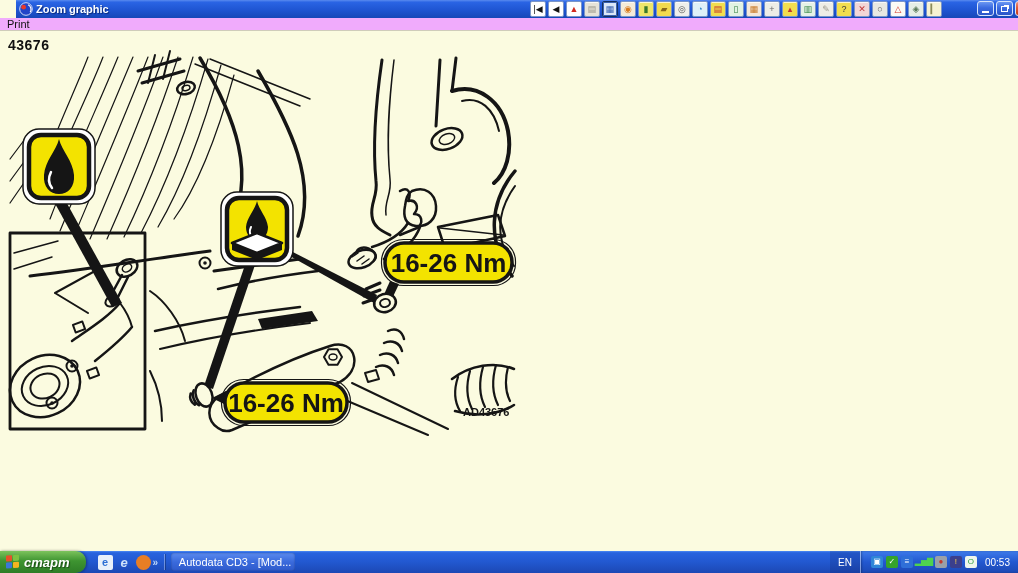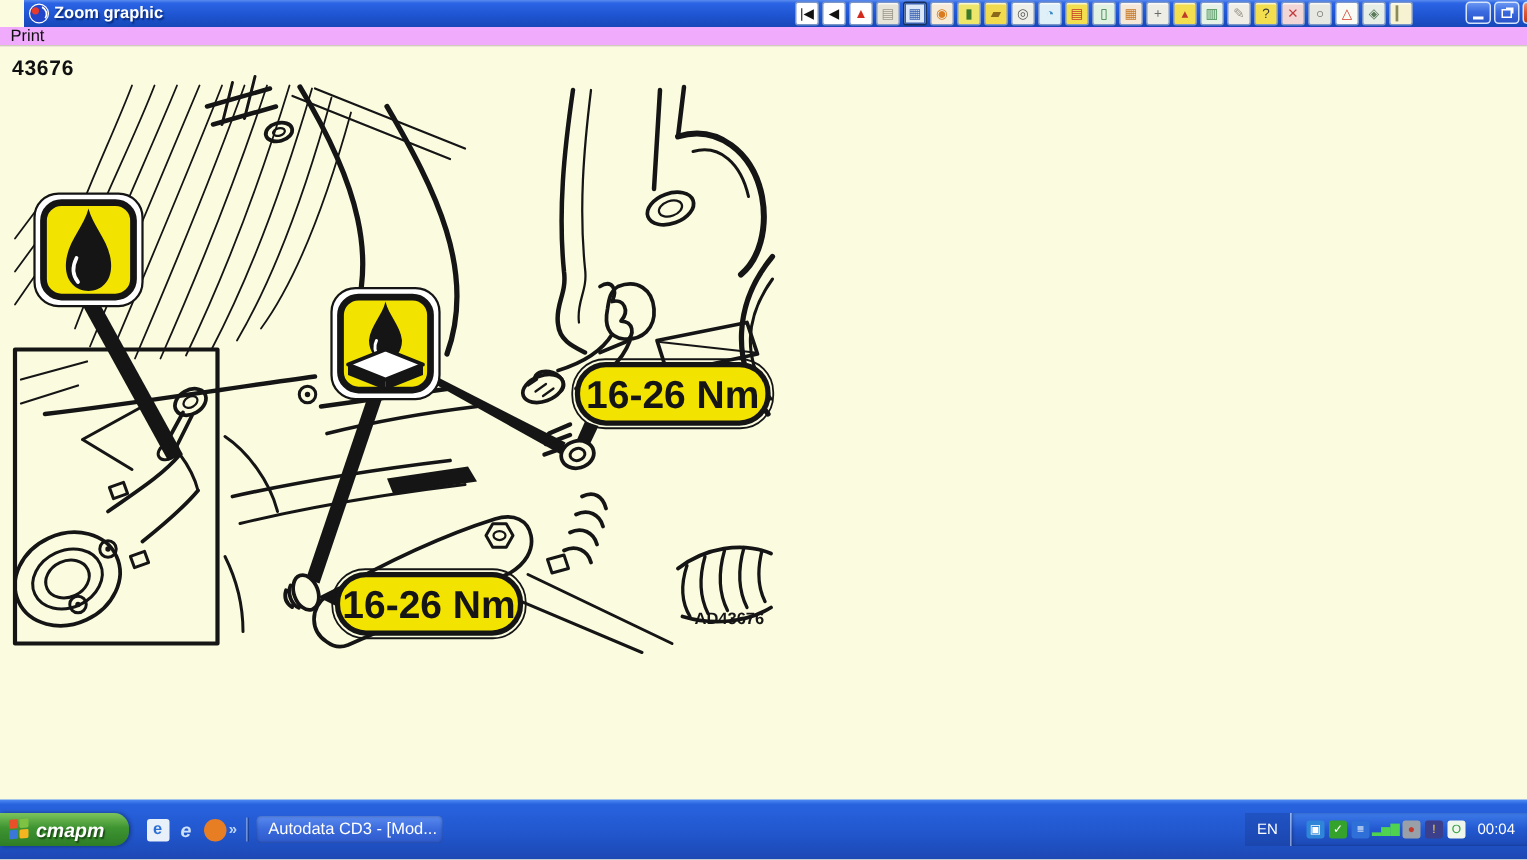--- a/index.html
+++ b/index.html
@@ -39,21 +39,21 @@
   }
   .menu-item{ padding:0 7px; height:13px; line-height:13px; }
 
   
   .content{ position:absolute; top:31px; left:0; width:1018px; height:529px; background:#FBFBE0; }
   .fig-number{ position:absolute; left:8px; top:6px; font-size:14px; font-weight:bold; color:#111; letter-spacing:.5px; }
   .drawing{ position:absolute; left:0; top:0; }
 
   
   .taskbar{
-    position:absolute; bottom:0; left:0; width:1018px; height:40px;
+    position:absolute; bottom:0; left:0; width:1018px; height:22px;
     background:linear-gradient(180deg,#4E8CF5 0%,#2863DE 8%,#2258D0 50%,#1C48B4 100%);
     display:flex; align-items:center;
   }
   .startbtn{
     height:22px; padding:0 16px 0 6px; display:flex; align-items:center; gap:4px;
     background:linear-gradient(180deg,#7CC35C 0%,#3E9431 45%,#2E7D26 100%);
     border-radius:0 10px 10px 0; box-shadow:1px 0 3px rgba(0,0,0,.4);
   }
   .startbtn .label{ color:#fff; font-size:13px; font-weight:bold; font-style:italic; text-shadow:1px 1px 1px #1A4A14; }
   .flag{ width:14px; height:14px; display:grid; grid-template-columns:6px 6px; grid-template-rows:6px 6px; gap:1px; transform:skewY(-4deg); }
@@ -331,16 +331,16 @@
     <div class="traypanel">
       <span id="tray-icons" style="display:flex;align-items:center;gap:3px">
           <span class="trayico" style="background: rgb(47, 134, 216); color: rgb(255, 255, 255);">▣</span>
           <span class="trayico" style="background: rgb(53, 163, 43); color: rgb(255, 255, 255);">✓</span>
           <span class="trayico" style="background: rgb(47, 111, 216); color: rgb(255, 255, 255);">≡</span>
           <span class="trayico" style="background: transparent; color: rgb(79, 210, 79); width: 16px;">▂▅▇</span>
           <span class="trayico" style="background: rgb(154, 160, 168); color: rgb(194, 59, 46);">●</span>
           <span class="trayico" style="background: rgb(59, 63, 140); color: rgb(255, 210, 74);">!</span>
           <span class="trayico" style="background: rgb(239, 246, 236); color: rgb(47, 158, 63);">O</span>
         </span>
-      <span class="clock">00:04</span>
+      <span class="clock">00:53</span>
     </div>
   </div>
 </div>
 
 </body></html>

